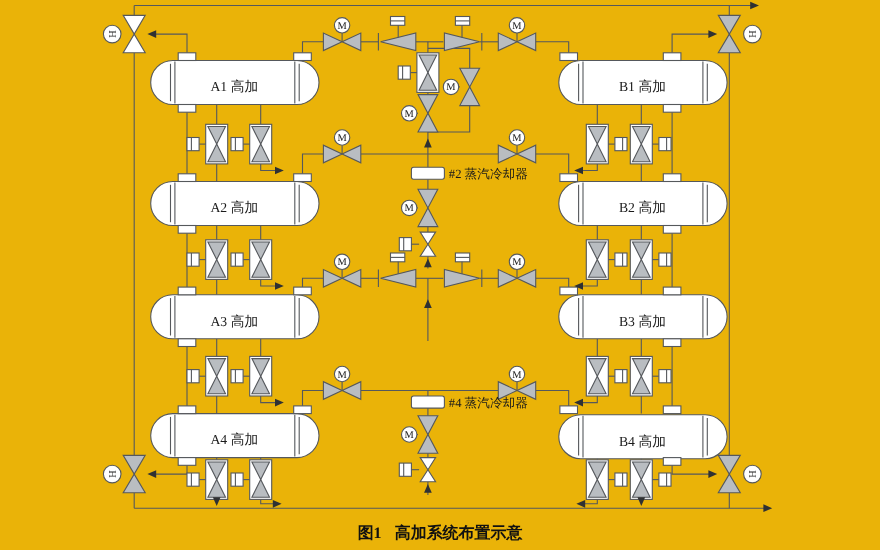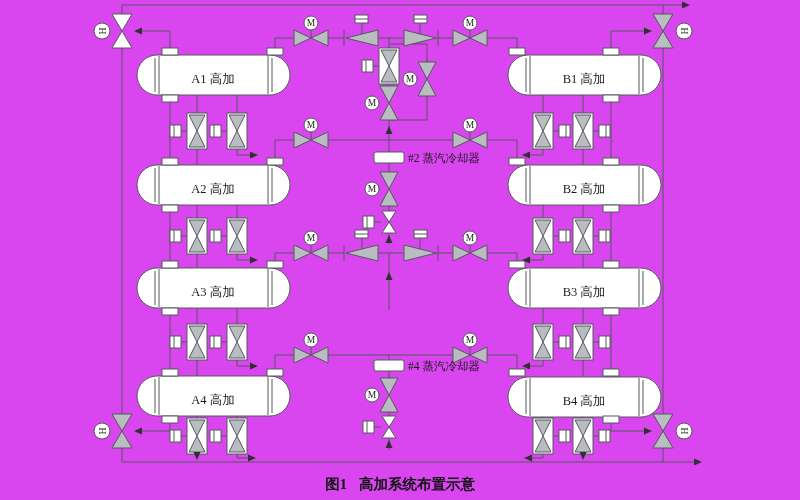--- a/index.html
+++ b/index.html
@@ -1,16 +1,16 @@
 <!DOCTYPE html>
 <html><head>
 <meta charset="utf-8">
 <style>
   html,body{margin:0;padding:0;background:#ffffff;}
-  #stage{position:relative;width:800px;height:500px;background:#d946ef;overflow:hidden;
+  #stage{position:relative;width:800px;height:500px;background:#eab308;overflow:hidden;
          font-family:"Liberation Serif", serif;}
   svg{position:absolute;left:0;top:0;}
   .ln{stroke:#55585c;stroke-width:1;fill:none;}
   .wr{fill:#ffffff;stroke:#55585c;stroke-width:1;}
   .vf{fill:#b9bdc1;stroke:#55585c;stroke-width:1;}
   .vs{stroke:#55585c;stroke-width:1;}
   .wf{fill:#ffffff;stroke:#55585c;stroke-width:1;}
   .af{fill:#2f3133;stroke:none;}
   .mt{font-family:"Liberation Serif",serif;font-size:9.5px;fill:#222;text-anchor:middle;}
   .vlabel{font-family:"Liberation Serif",serif;font-size:12.5px;fill:#1a1a1a;text-anchor:middle;}

